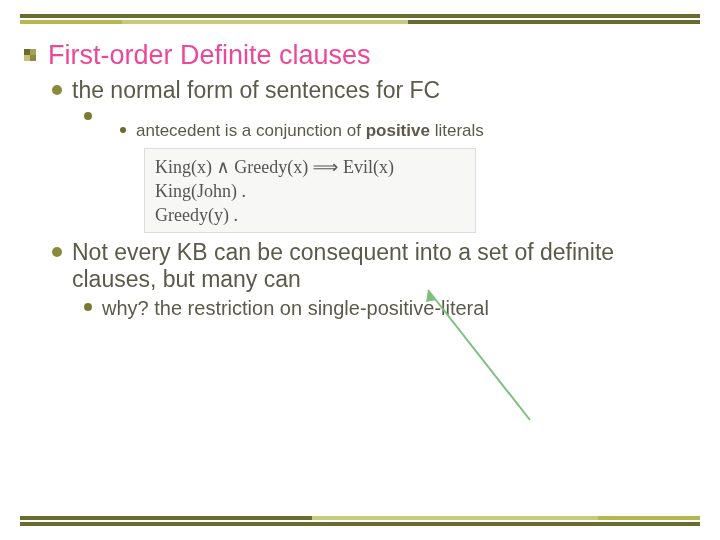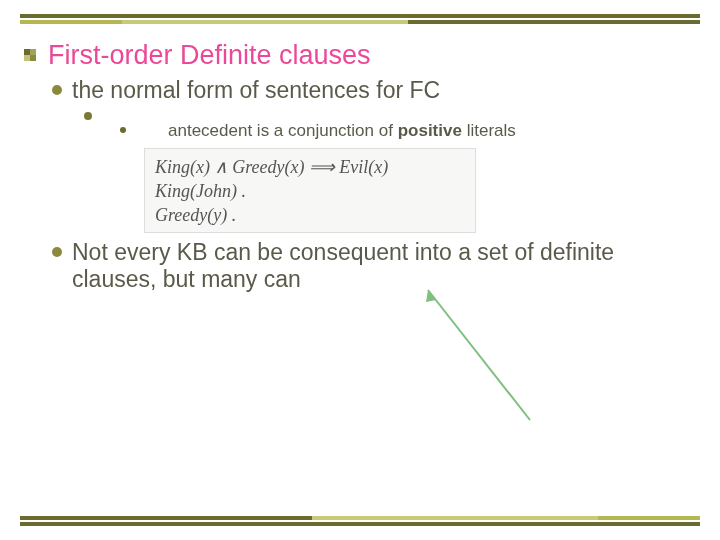--- a/index.html
+++ b/index.html
@@ -76,21 +76,21 @@
   }
   .sq .c1 { background:#6b6a2f;} .sq .c2{background:#a2a25a;}
   .sq .c3 { background:#c2c278;} .sq .c4{background:#8a8a40;}
   .title {
     font-size: 27px;
     color: #ec4899;
   }
 
   .lvl1 { margin-left: 28px; }
   .lvl2 { margin-left: 60px; }
-  .lvl3 { margin-left: 96px; gap: 32px; }
+  .lvl3 { margin-left: 96px; }
   .lvl1b { margin-left: 28px; margin-top: 6px;}
 
   .row { display:flex; align-items:flex-start; }
   .bullet {
     width: 10px; height:10px;
     border-radius:50%;
     background:#8a8a3d;
     flex:0 0 auto;
     margin-right:10px;
     margin-top:8px;
@@ -104,21 +104,20 @@
 
   .formula-box {
     margin: 6px 0 6px 120px;
     width: 310px;
     background: #f7f7f5;
     border: 1px solid #ddd;
     padding: 6px 10px 4px 10px;
     font-family: "Times New Roman", Times, serif;
     color: #555;
     font-size: 18px;
-    font-style: italic;
     line-height: 1.35;
   }
 
   svg.arrow {
     position:absolute;
     pointer-events:none;
   }
 </style>
 </head>
 <body>
@@ -164,20 +163,24 @@
     <div>King(x) ∧ Greedy(x) ⟹ Evil(x)</div>
     <div>King(John) .</div>
     <div>Greedy(y) .</div>
   </div>
 
   <div class="lvl1b row">
     <span class="bullet"></span>
     <span class="t1">Not every KB can be consequent into a set of definite clauses, but many can</span>
   </div>
 
+  <div class="lvl2 row" style="margin-top:2px;">
+    <span class="bullet sm"></span>
+    <span class="t2">why? the restriction on single-positive-literal</span>
+  </div>
 
 </div>
 
 <svg class="arrow" width="720" height="540">
   <line x1="530" y1="420" x2="428" y2="290" stroke="#7fbf7f" stroke-width="2"></line>
   <polygon points="428,290 436,300 426,302" fill="#7fbf7f"></polygon>
 </svg>
 
 <div class="bottombar">
   <div class="bar-top">

